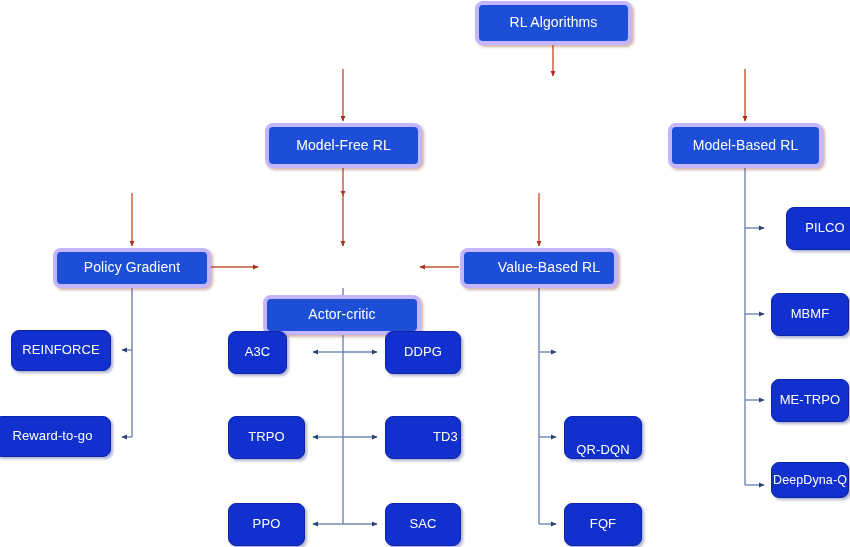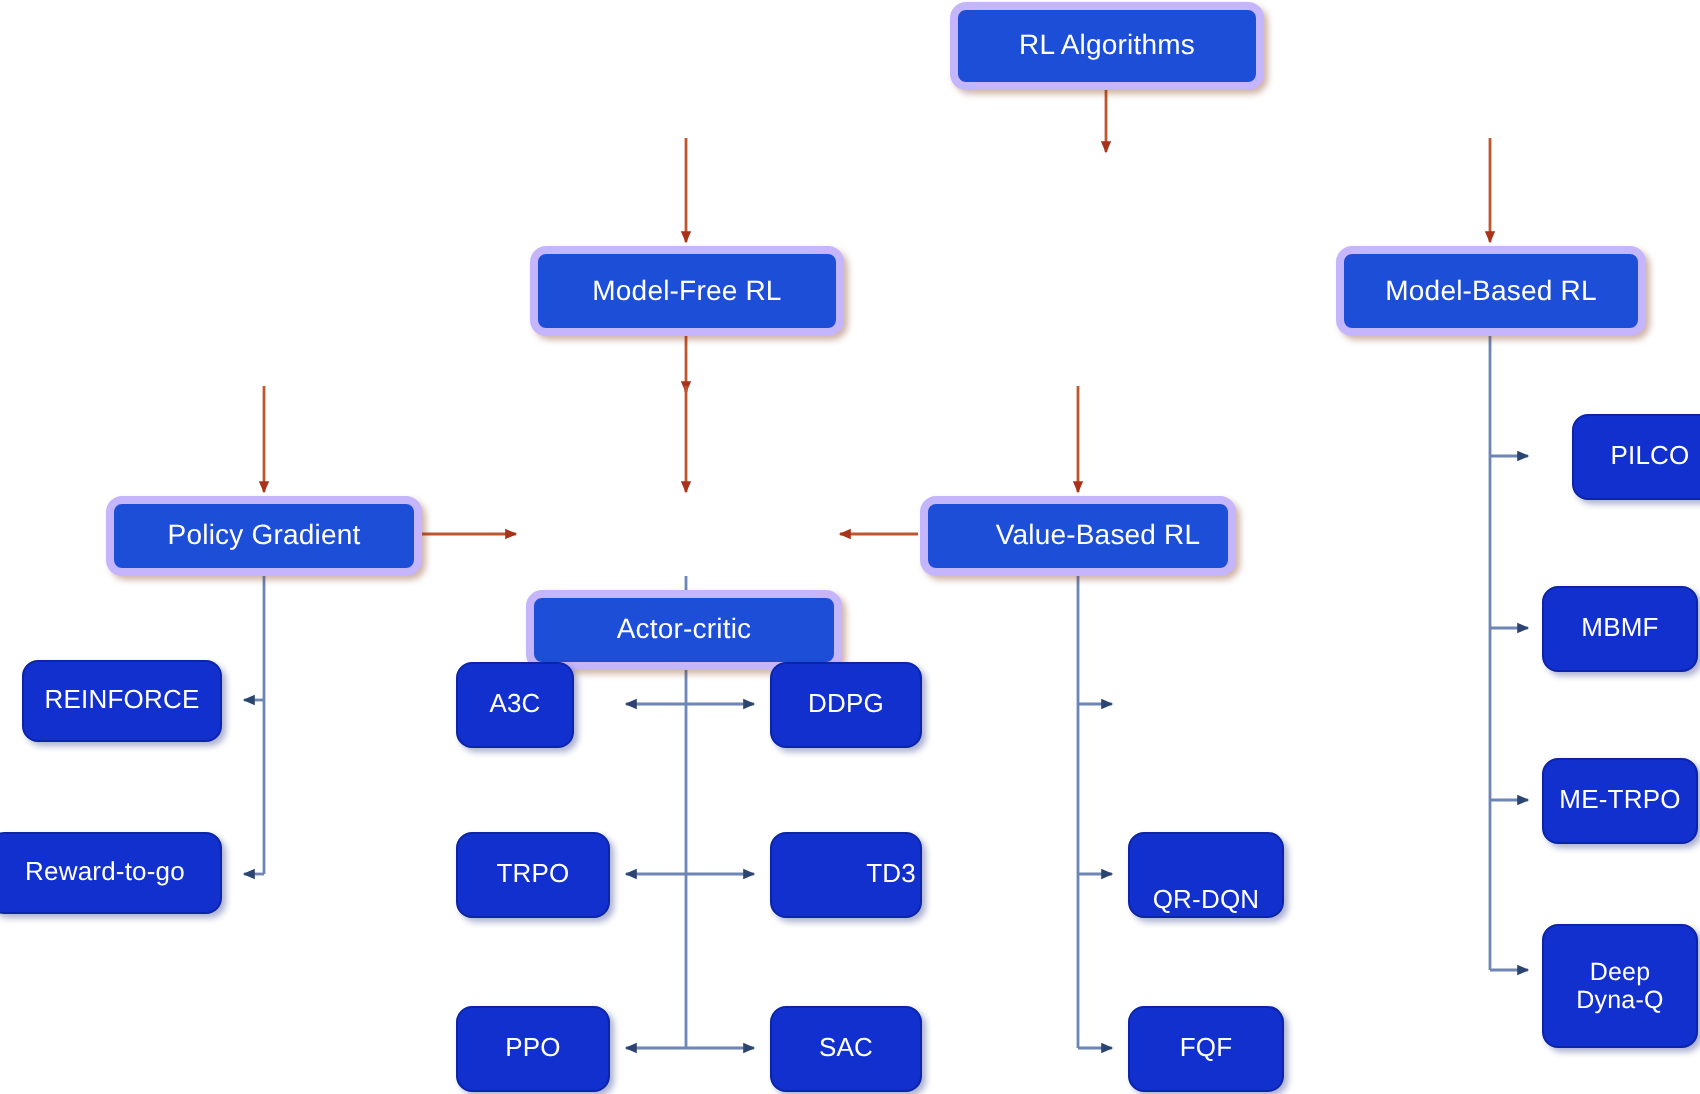--- a/index.html
+++ b/index.html
@@ -159,18 +159,18 @@
   </div>
 
   <div class="node leaf" style="left:771px;top:293px;width:78px;height:43px;">
     <span>MBMF</span>
   </div>
 
   <div class="node leaf" style="left:771px;top:379px;width:78px;height:43px;">
     <span>ME-TRPO</span>
   </div>
 
-  <div class="node leaf two" style="left:771px;top:462px;width:78px;height:62px;flex-direction:column;">
+  <div class="node leaf two" style="left:771px;top:462px;width:78px;height:36px;flex-direction:row;">
     <span>Deep</span>
     <span>Dyna-Q</span>
   </div>
 
 </div>
 
 </body></html>

